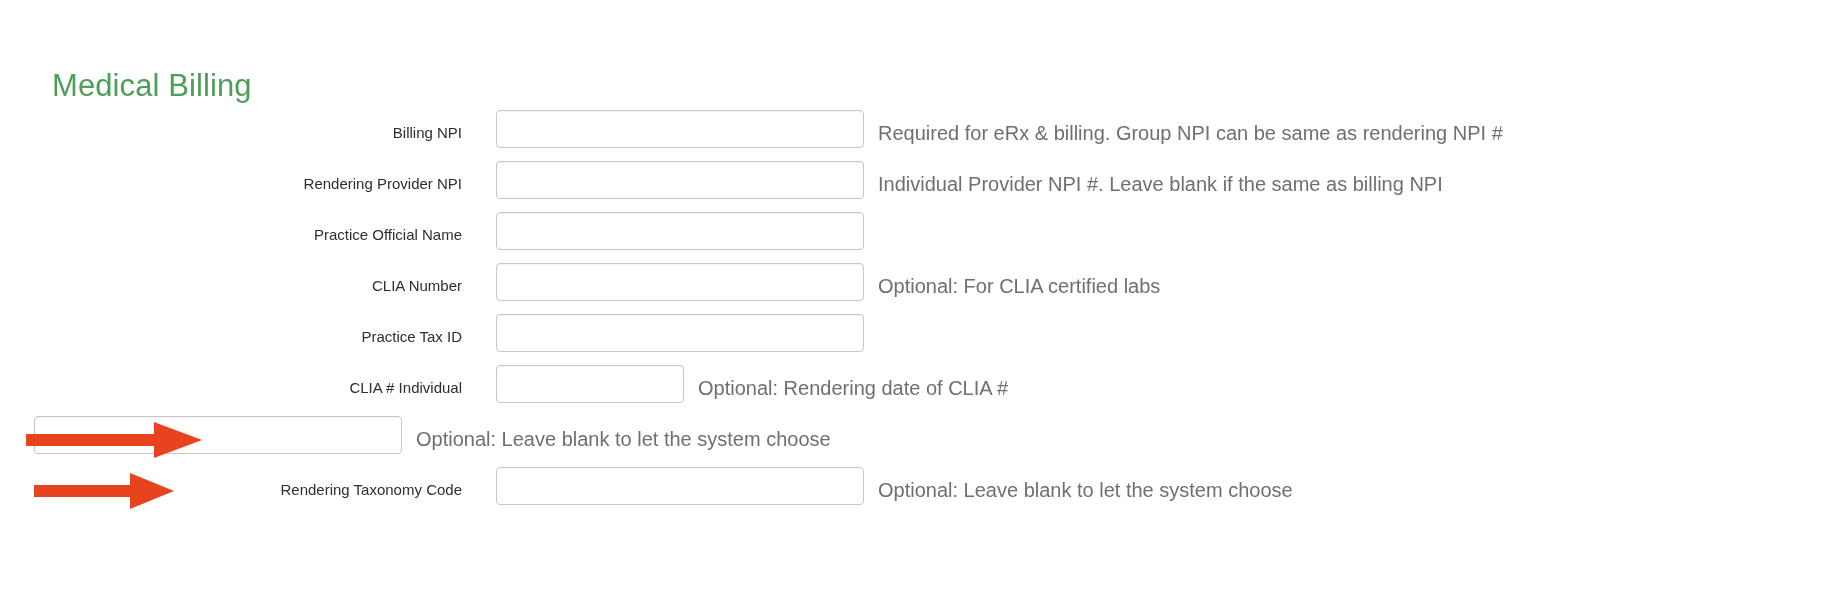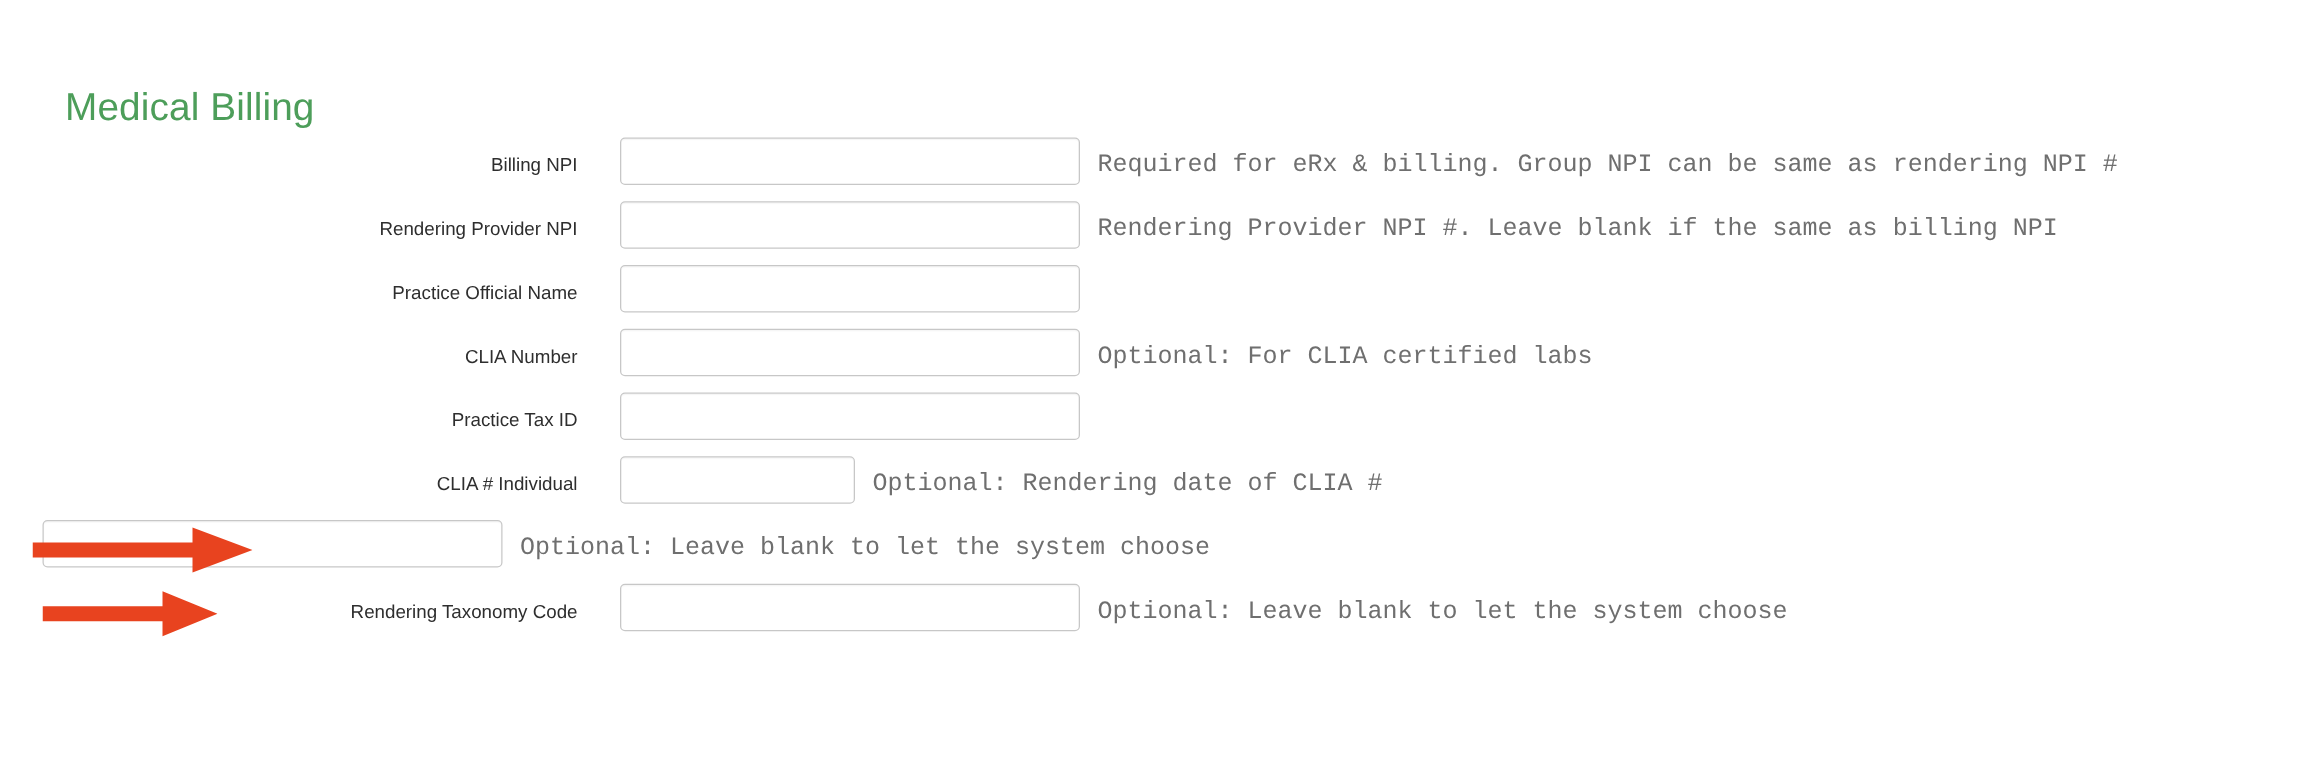--- a/index.html
+++ b/index.html
@@ -90,21 +90,20 @@
     color: #b5b5b5;
   }
 
   .helper {
     margin-left: 14px;
     font-size: 20px;
     color: #6f6f6f;
     line-height: 28px;
     padding-top: 9px;
     white-space: nowrap;
-    font-family: Liberation Mono, monospace;
   }
 
   
   .arrow {
     position: absolute;
     display: block;
   }
   .arrow svg { display: block; }
 </style>
 </head>
@@ -120,21 +119,21 @@
         <div class="field-wrap">
           <input type="text" class="text-input" value="" placeholder="" style="">
         </div>
         <div class="helper">Required for eRx &amp; billing. Group NPI can be same as rendering NPI #</div>
       </div>
       <div class="form-row">
         <div class="row-label">Rendering Provider NPI</div>
         <div class="field-wrap">
           <input type="text" class="text-input" value="" placeholder="" style="">
         </div>
-        <div class="helper">Rendering Provider NPI #. Leave blank if the same as billing NPI</div>
+        <div class="helper">Individual Provider NPI #. Leave blank if the same as billing NPI</div>
       </div>
       <div class="form-row">
         <div class="row-label">Practice Official Name</div>
         <div class="field-wrap">
           <input type="text" class="text-input" value="" placeholder="" style="">
         </div>
       </div>
       <div class="form-row">
         <div class="row-label">CLIA Number</div>
         <div class="field-wrap">

